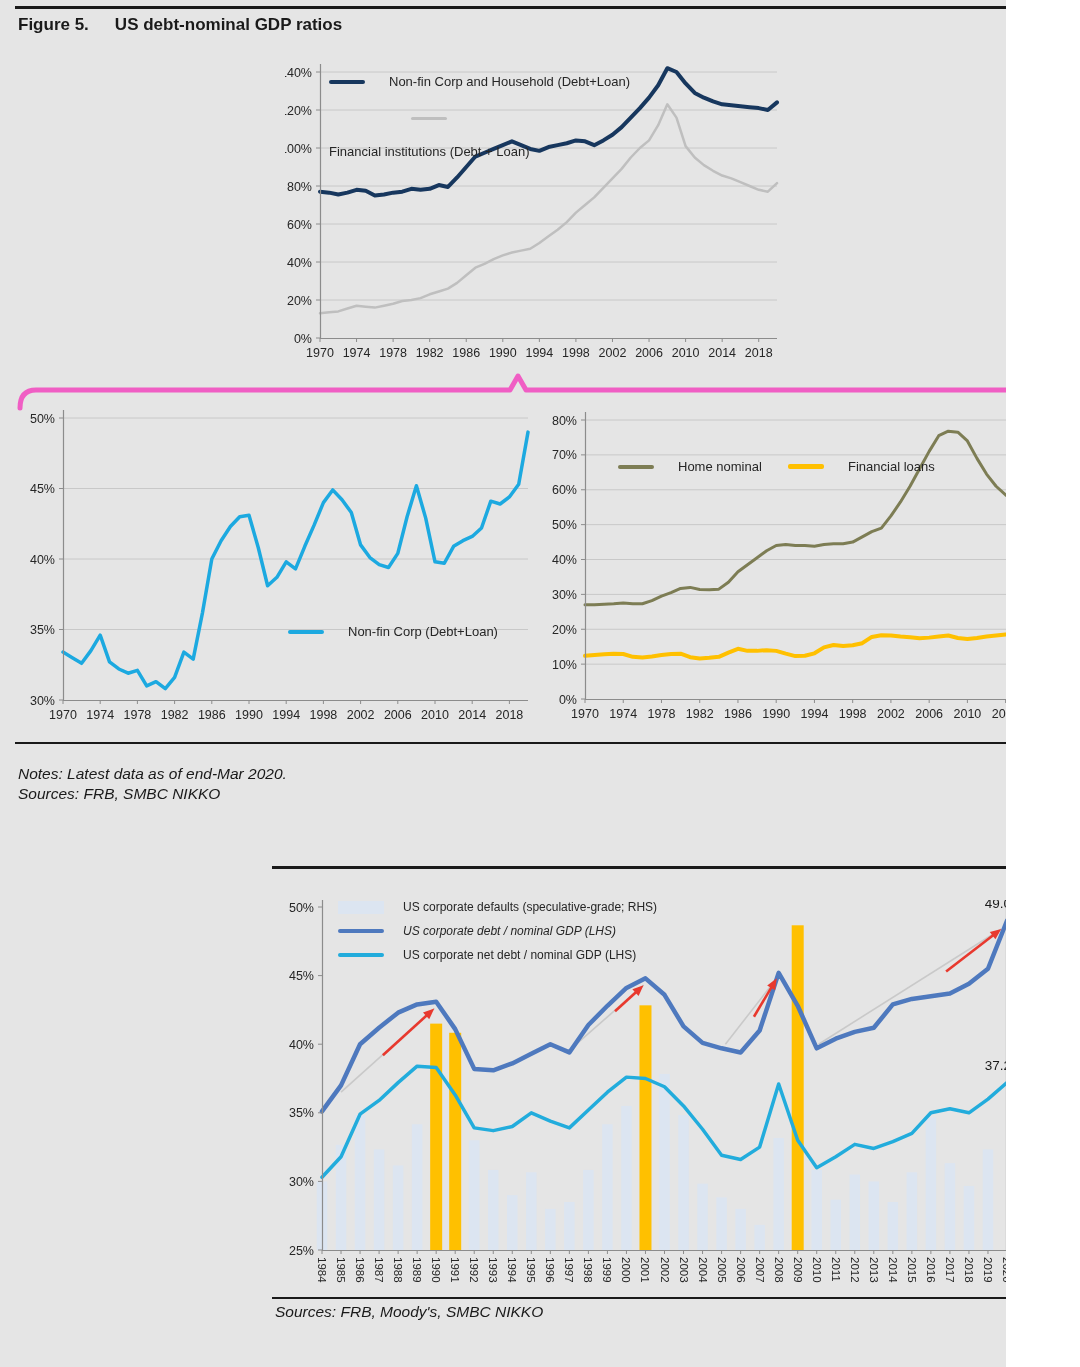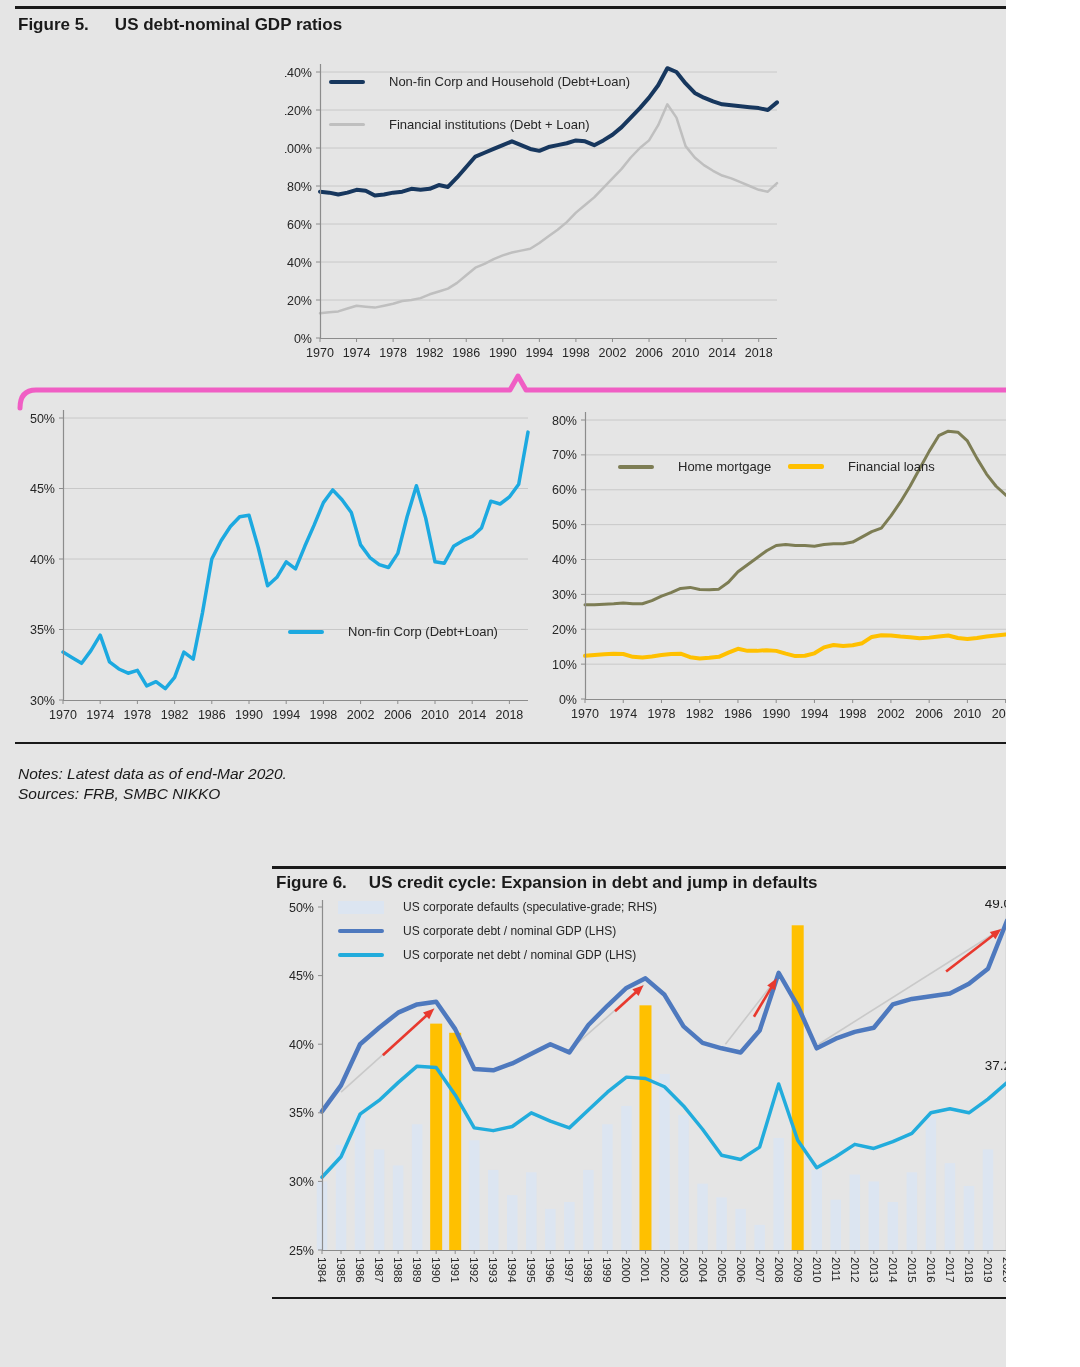--- a/index.html
+++ b/index.html
@@ -83,21 +83,21 @@
         <text x="400.6" y="311" text-anchor="middle" class="tick">2010</text>
         <line x1="437.16" x2="437.16" y1="292" y2="296" stroke="#8c8c8c" stroke-width="1"></line>
         <text x="437.16" y="311" text-anchor="middle" class="tick">2014</text>
         <line x1="473.71999999999997" x2="473.71999999999997" y1="292" y2="296" stroke="#8c8c8c" stroke-width="1"></line>
         <text x="473.71999999999997" y="311" text-anchor="middle" class="tick">2018</text>
       </svg>
     <div class="legend" style="left:44px;top:28px;">
       <span class="lg-line" style="background: rgb(23, 55, 94);"></span>
       <span>Non-fin Corp and Household (Debt+Loan)</span>
     </div>
-    <div class="legend" style="left:44px;top:71px;">
+    <div class="legend" style="left:44px;top:71px;flex-direction:column;">
       <span class="lg-line thin" style="background: rgb(191, 191, 191);"></span>
       <span>Financial institutions (Debt + Loan)</span>
     </div>
   </div>
 
   <svg style="position:absolute;left:0;top:370px;" width="1080" height="46">
     <path id="bracket-path" d="M 20 38 Q 20 20 36 20 L 510 20 L 518 6 L 526 20 L 1040 20 Q 1056 20 1056 38" fill="none" stroke="#f05ec4" stroke-width="5" stroke-linejoin="round" stroke-linecap="round"></path>
   </svg>
 
   <div class="chart" style="left:18px;top:403px;width:520px;height:335px;">
@@ -206,38 +206,35 @@
         <text x="387.15999999999997" y="315" text-anchor="middle" class="tick">2006</text>
         <line x1="425.40000000000003" x2="425.40000000000003" y1="296" y2="300" stroke="#8c8c8c" stroke-width="1"></line>
         <text x="425.40000000000003" y="315" text-anchor="middle" class="tick">2010</text>
         <line x1="463.64" x2="463.64" y1="296" y2="300" stroke="#8c8c8c" stroke-width="1"></line>
         <text x="463.64" y="315" text-anchor="middle" class="tick">2014</text>
         <line x1="501.88" x2="501.88" y1="296" y2="300" stroke="#8c8c8c" stroke-width="1"></line>
         <text x="501.88" y="315" text-anchor="middle" class="tick">2018</text>
       </svg>
     <div class="legend" style="left:76px;top:56px;">
       <span class="lg-line" style="background: rgb(125, 125, 84);"></span>
-      <span>Home mortgage</span>
+      <span>Home nominal</span>
     </div>
     <div class="legend" style="left:246px;top:56px;">
       <span class="lg-line thick" style="background: rgb(255, 192, 0);"></span>
       <span>Financial loans</span>
     </div>
   </div>
 
   <div class="rule" style="left:15px;top:742px;width:1048px;height:2px;"></div>
   <div class="notes" style="left:18px;top:736px;margin-top:28px;">
     <div>Notes: Latest data as of end-Mar 2020.</div>
     <div>Sources: FRB, SMBC NIKKO</div>
   </div>
 
   <div class="rule" style="left:272px;top:866px;width:790px;height:3px;"></div>
-  <div class="fig-title" style="left:276px;top:873px;">
-    <span class="lbl" style="margin-right:22px;">Figure 6.</span><span>US credit cycle: Expansion in debt and jump in defaults</span>
-  </div>
 
   <div class="chart" style="left:272px;top:900px;width:800px;height:405px;">
     <svg id="svg-fig6" width="800" height="405">
         <rect x="44.75" y="281.4" width="10.5" height="68.60000000000002" fill="#dce5f1"></rect>
         <rect x="63.77777777777777" y="244.81333333333333" width="10.5" height="105.18666666666667" fill="#dce5f1"></rect>
         <rect x="82.80555555555554" y="215.08666666666664" width="10.5" height="134.91333333333336" fill="#dce5f1"></rect>
         <rect x="101.83333333333333" y="249.38666666666666" width="10.5" height="100.61333333333334" fill="#dce5f1"></rect>
         <rect x="120.8611111111111" y="265.3933333333333" width="10.5" height="84.60666666666668" fill="#dce5f1"></rect>
         <rect x="139.8888888888889" y="224.23333333333335" width="10.5" height="125.76666666666665" fill="#dce5f1"></rect>
         <rect x="158.16666666666666" y="123.61999999999998" width="12" height="226.38000000000002" fill="#ffc000"></rect>
@@ -389,27 +386,28 @@
         <text x="715.9722222222222" y="361" text-anchor="start" class="tick tick-sm" transform="rotate(90 715.9722222222222 357)">2019</text>
         <line x1="735" x2="735" y1="350" y2="354" stroke="#8c8c8c" stroke-width="1"></line>
         <text x="735" y="361" text-anchor="start" class="tick tick-sm" transform="rotate(90 735 357)">2020</text>
         <text x="751" y="7.720000000000027" text-anchor="end" class="ann">49.0%</text>
         <text x="751" y="169.61599999999996" text-anchor="end" class="ann">37.2%</text>
       </svg>
     <div class="legend legend-sm" style="left:66px;top:0px;">
       <span class="lg-rect" style="background: rgb(220, 229, 241);"></span>
       <span>US corporate defaults (speculative-grade; RHS)</span>
     </div>
-    <div class="legend legend-sm" style="left:66px;top:24px;">
+    <div class="legend legend-sm" style="left:66px;top:24px;font-style:italic;">
       <span class="lg-line" style="width: 46px; background: rgb(78, 121, 190);"></span>
       <span>US corporate debt / nominal GDP (LHS)</span>
     </div>
     <div class="legend legend-sm" style="left:66px;top:48px;">
       <span class="lg-line" style="width: 46px; background: rgb(34, 172, 220);"></span>
       <span>US corporate net debt / nominal GDP (LHS)</span>
     </div>
   </div>
 
   <div class="rule" style="left:272px;top:1297px;width:790px;height:2px;"></div>
   <div class="notes" style="left:275px;top:1302px;">
+    <div>Sources: FRB, Moody's, SMBC NIKKO</div>
   </div>
 
 </div>
 
 </body></html>

